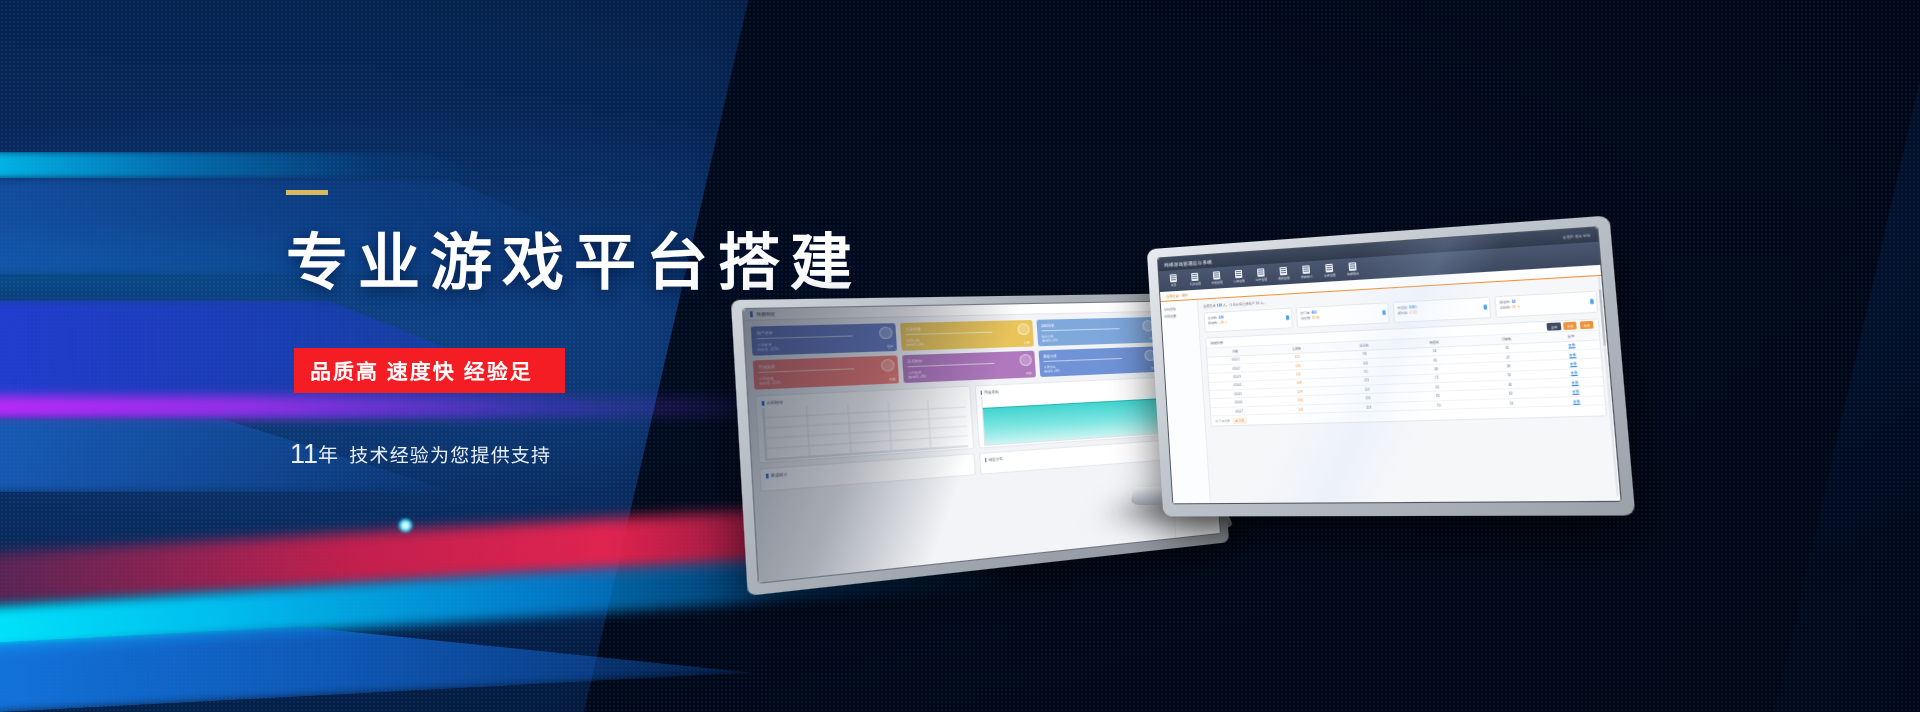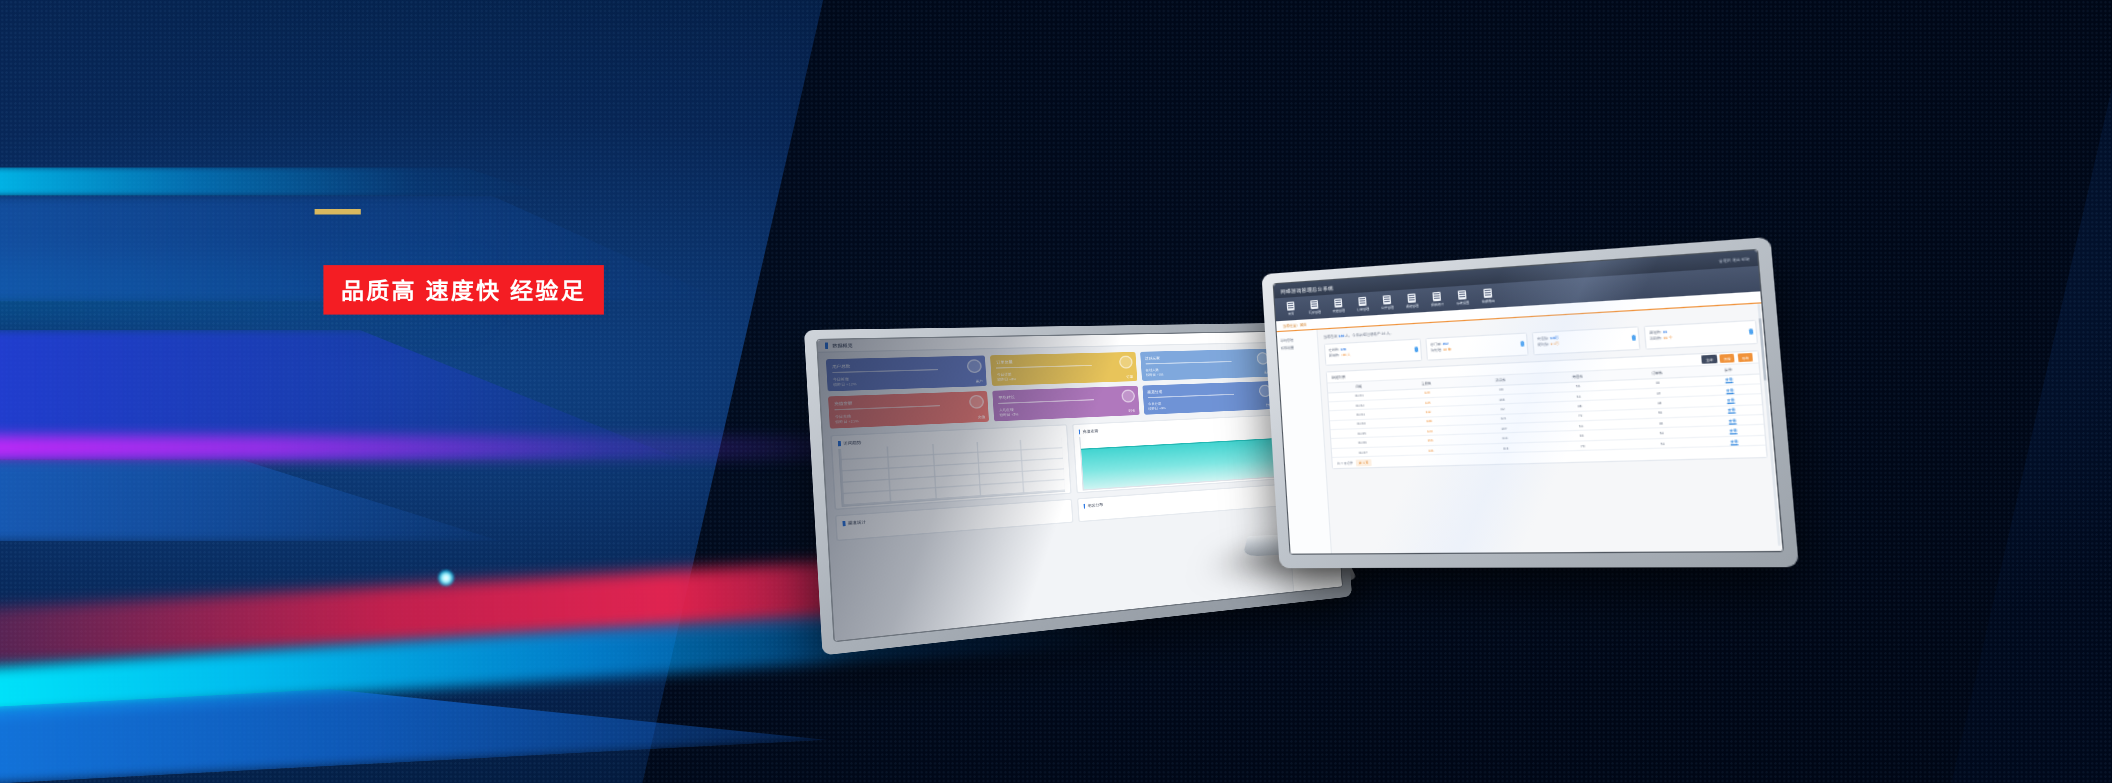--- a/index.html
+++ b/index.html
@@ -148,21 +148,21 @@
   }
   .badge {
     display: inline-block;
     margin-top: 46px;
     margin-left: 8px;
     background: #f41d23;
     color: #ffffff;
     font-size: 21px;
     font-weight: bold;
     letter-spacing: 2px;
-    padding: 7px 16px 8px 16px;
+    padding: 7px 32px 8px 16px;
     white-space: nowrap;
   }
   .subline {
     margin-top: 46px;
     margin-left: 4px;
     color: #e9eef8;
     font-size: 20px;
     letter-spacing: 1.2px;
     white-space: nowrap;
   }
@@ -354,21 +354,25 @@
   <div class="band b3"></div>
   <div class="band b4"></div>
   <div class="band b5"></div>
   <div class="band b6"></div>
   <div class="band b7"></div>
   <div class="band b8"></div>
   <div class="glow-dot"></div>
 
   <div class="copy">
     <div class="rule"></div>
+    <div class="headline">专业游戏平台搭建</div>
     <div class="badge">品质高  速度快  经验足</div>
+    <div class="subline">
+      <span class="years">11</span><span class="years-unit">年</span><span class="tail">技术经验为您提供支持</span>
+    </div>
   </div>
 
   <div class="devices">
 
     <div class="laptop-back-base">
       <div class="kb"></div>
       <div class="trackpad"></div>
     </div>
     <div class="laptop-back">
       <div class="lb-lid">

